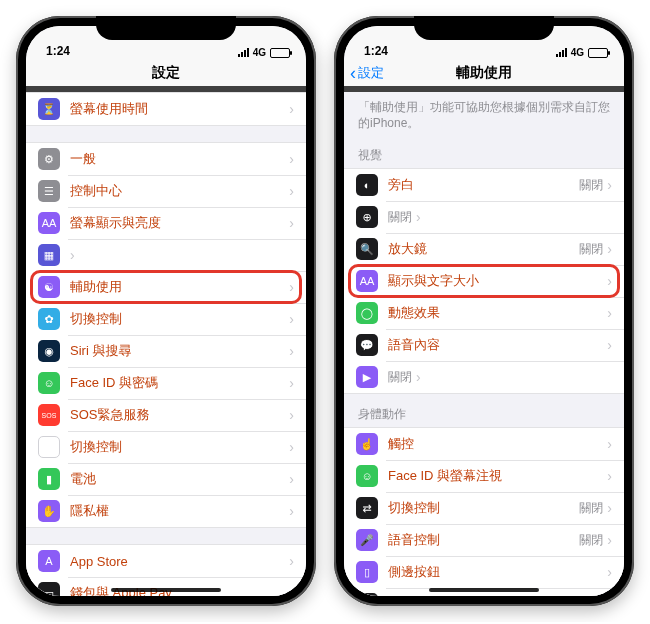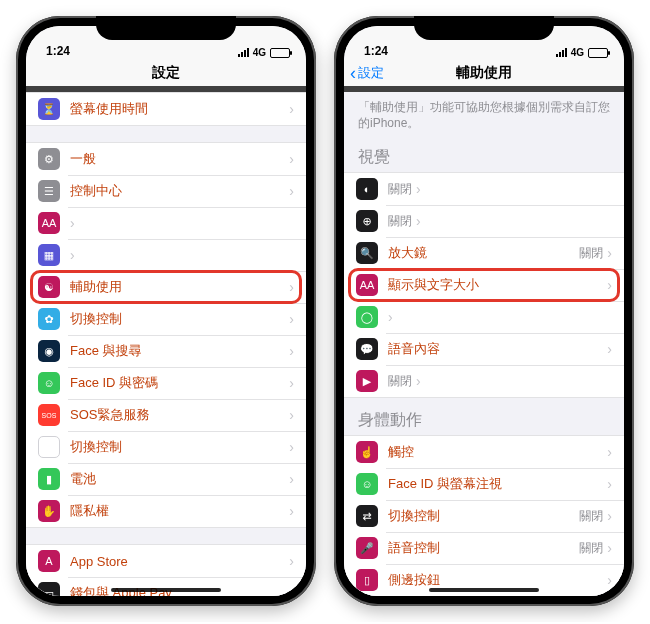--- a/index.html
+++ b/index.html
@@ -95,21 +95,21 @@
     background: #f2f2f7;
   }
 
   .desc {
     font-size: 12px;
     color: #8e8e93;
     padding: 8px 14px 4px;
     line-height: 1.3;
   }
   .section-header {
-    font-size: 16px;
+    font-size: 12px;
     color: #8e8e93;
     padding: 12px 14px 4px;
   }
 
   .group { background:#fff; border-top:1px solid #e2e2e4; border-bottom:1px solid #e2e2e4; }
   .group + .group { margin-top: 16px; }
 
   .row {
     display: flex;
     align-items: center;
@@ -145,21 +145,21 @@
     pointer-events: none;
     z-index: 5;
   }
 
   .home-indicator {
     position:absolute; bottom:4px; left:50%; transform:translateX(-50%);
     width:110px; height:4px; background:#000; border-radius:3px; opacity:.85;
   }
 
   
-  .c-purple{background:#5856d6}.c-gray{background:#8e8e93}.c-blue{background:#be185d}
+  .c-purple{background:#5856d6}.c-gray{background:#8e8e93}.c-blue{background:#8b5cf6}
   .c-black{background:#1c1c1e}.c-teal{background:#32ade6}.c-darkblue{background:#0a2541}
   .c-green{background:#34c759}.c-red{background:#ff3b30}
   .c-white{background:#fff;border:1px solid #d1d1d6;color:#007aff}
 </style>
 </head>
 <body>
 
 <div class="phone">
   <div class="notch"></div>
   <div class="screen">
@@ -193,39 +193,40 @@
             <div class="label">一般</div>
             <div class="chev">›</div>
           </div>
           <div class="row">
             <div class="icon c-gray" style="font-size: 11px;">☰</div>
             <div class="label">控制中心</div>
             <div class="chev">›</div>
           </div>
           <div class="row">
             <div class="icon c-blue" style="font-size: 11px;">AA</div>
+            <div class="label">螢幕顯示與亮度</div>
             <div class="chev">›</div>
           </div>
           <div class="row">
             <div class="icon c-purple" style="font-size: 11px;">▦</div>
             <div class="chev">›</div>
           </div>
           <div class="row hl">
             <div class="icon c-blue" style="font-size: 11px;">☯</div>
             <div class="label">輔助使用</div>
             <div class="chev">›</div>
           </div>
           <div class="row">
             <div class="icon c-teal" style="font-size: 11px;">✿</div>
             <div class="label">切換控制</div>
             <div class="chev">›</div>
           </div>
           <div class="row">
             <div class="icon c-darkblue" style="font-size: 11px;">◉</div>
-            <div class="label">Face 與搜尋</div>
+            <div class="label">Siri 與搜尋</div>
             <div class="chev">›</div>
           </div>
           <div class="row">
             <div class="icon c-green" style="font-size: 11px;">☺</div>
             <div class="label">Face ID 與密碼</div>
             <div class="chev">›</div>
           </div>
           <div class="row">
             <div class="icon c-red" style="font-size: 7px;">SOS</div>
             <div class="label">SOS緊急服務</div>
@@ -286,20 +287,21 @@
         <span>設定</span>
       </span>
       <span>輔助使用</span>
     </div>
     <div class="content" id="right-content">
         <div class="desc">「輔助使用」功能可協助您根據個別需求自訂您的iPhone。</div>
         <div class="section-header">視覺</div>
         <div class="group">
           <div class="row">
             <div class="icon c-black" style="font-size: 11px;">◐</div>
+            <div class="label">旁白</div>
             <div class="value">關閉</div>
             <div class="chev">›</div>
           </div>
           <div class="row">
             <div class="icon c-black" style="font-size: 11px;">⊕</div>
             <div class="value">關閉</div>
             <div class="chev">›</div>
           </div>
           <div class="row">
             <div class="icon c-black" style="font-size: 11px;">🔍</div>
@@ -307,20 +309,21 @@
             <div class="value">關閉</div>
             <div class="chev">›</div>
           </div>
           <div class="row hl">
             <div class="icon c-blue" style="font-size: 11px;">AA</div>
             <div class="label">顯示與文字大小</div>
             <div class="chev">›</div>
           </div>
           <div class="row">
             <div class="icon c-green" style="font-size: 11px;">◯</div>
+            <div class="label">動態效果</div>
             <div class="chev">›</div>
           </div>
           <div class="row">
             <div class="icon c-black" style="font-size: 11px;">💬</div>
             <div class="label">語音內容</div>
             <div class="chev">›</div>
           </div>
           <div class="row">
             <div class="icon c-blue" style="font-size: 11px;">▶</div>
             <div class="value">關閉</div>

